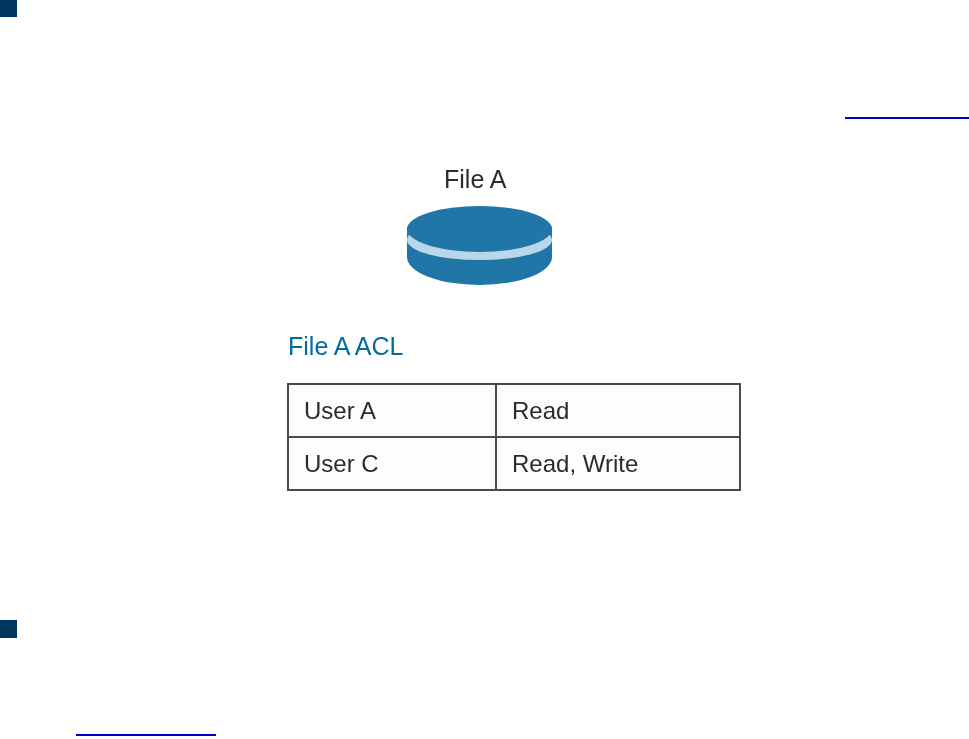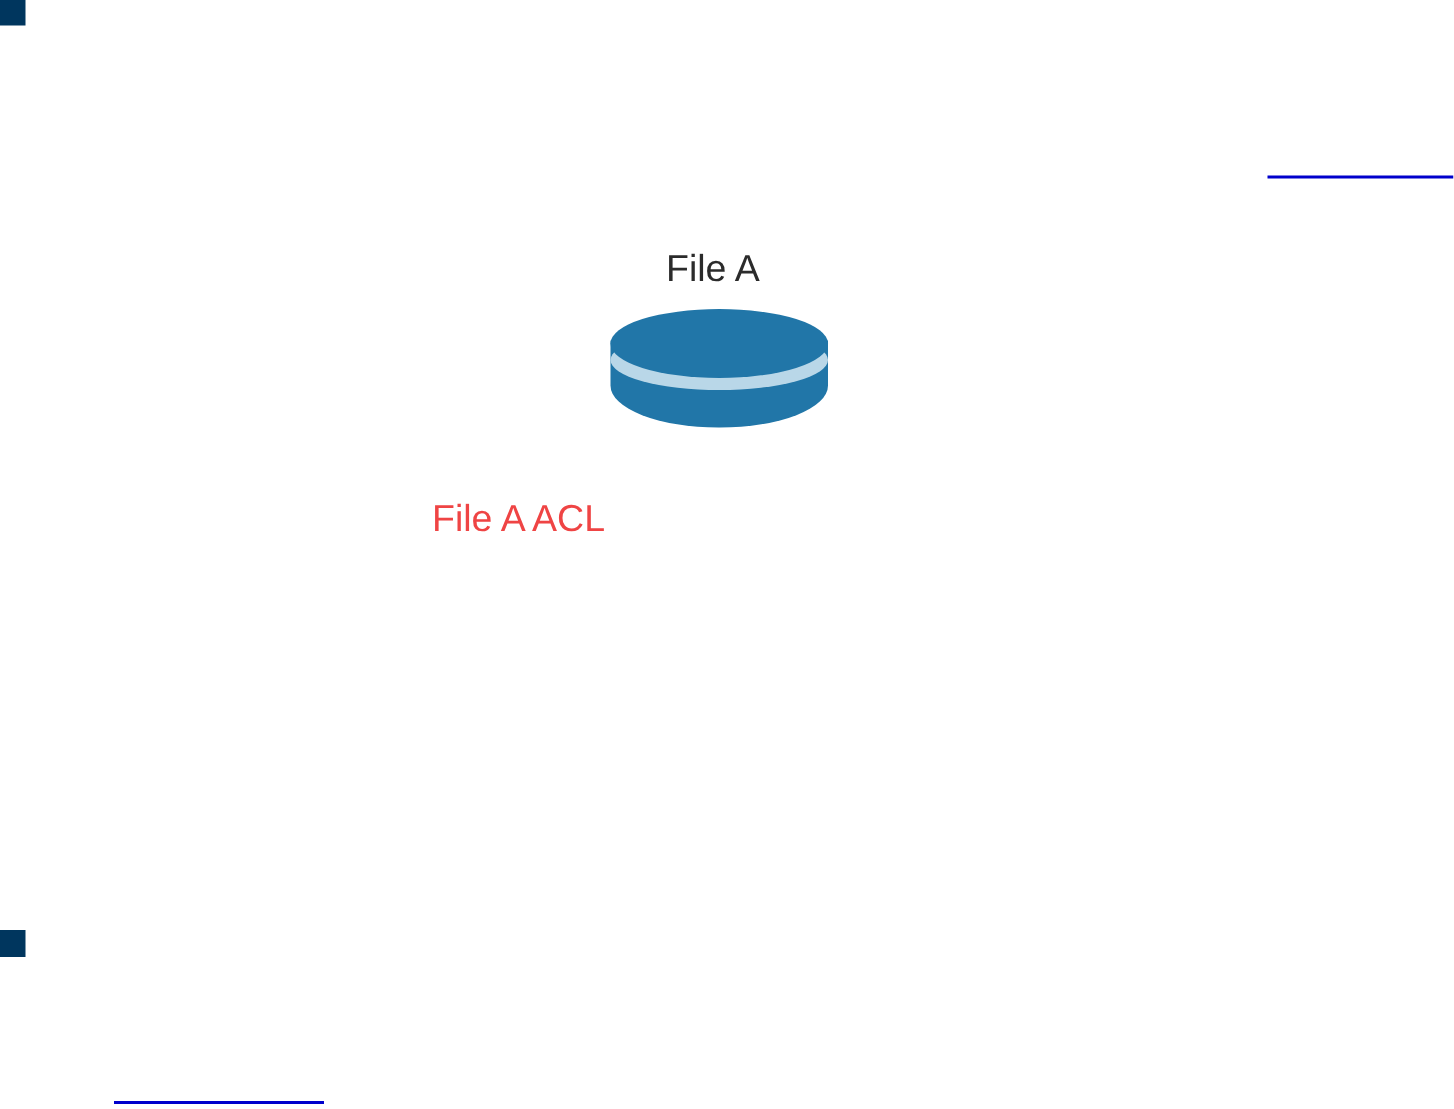--- a/index.html
+++ b/index.html
@@ -91,21 +91,21 @@
     background: #2176a8;
   }
 
   
   .acl-title {
     position: absolute;
     left: 288px;
     top: 332px;
     font-size: 25px;
     line-height: 28px;
-    color: #ef4444;
+    color: #0369a1;
     white-space: nowrap;
   }
 
   .acl-table {
     position: absolute;
     left: 287px;
     top: 383px;
     width: 418px;
     border-collapse: collapse;
     table-layout: fixed;
@@ -142,16 +142,24 @@
   <div class="disc">
     <div class="disc-body"></div>
     <div class="disc-seam"></div>
     <div class="disc-top"></div>
   </div>
 
   <div class="acl-title">File A ACL</div>
 
   <table class="acl-table">
     <tbody>
+      <tr>
+        <td class="col-user">User A</td>
+        <td class="col-perm">Read</td>
+      </tr>
+      <tr>
+        <td class="col-user">User C</td>
+        <td class="col-perm">Read, Write</td>
+      </tr>
     </tbody>
   </table>
 
 </div>
 
 </body></html>

